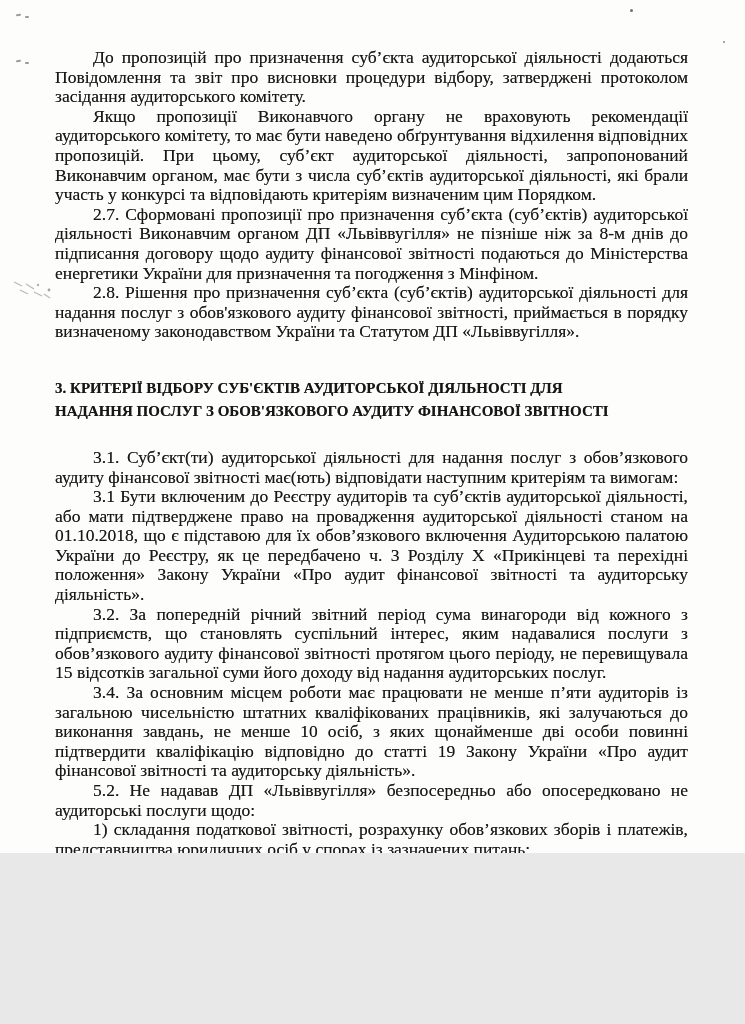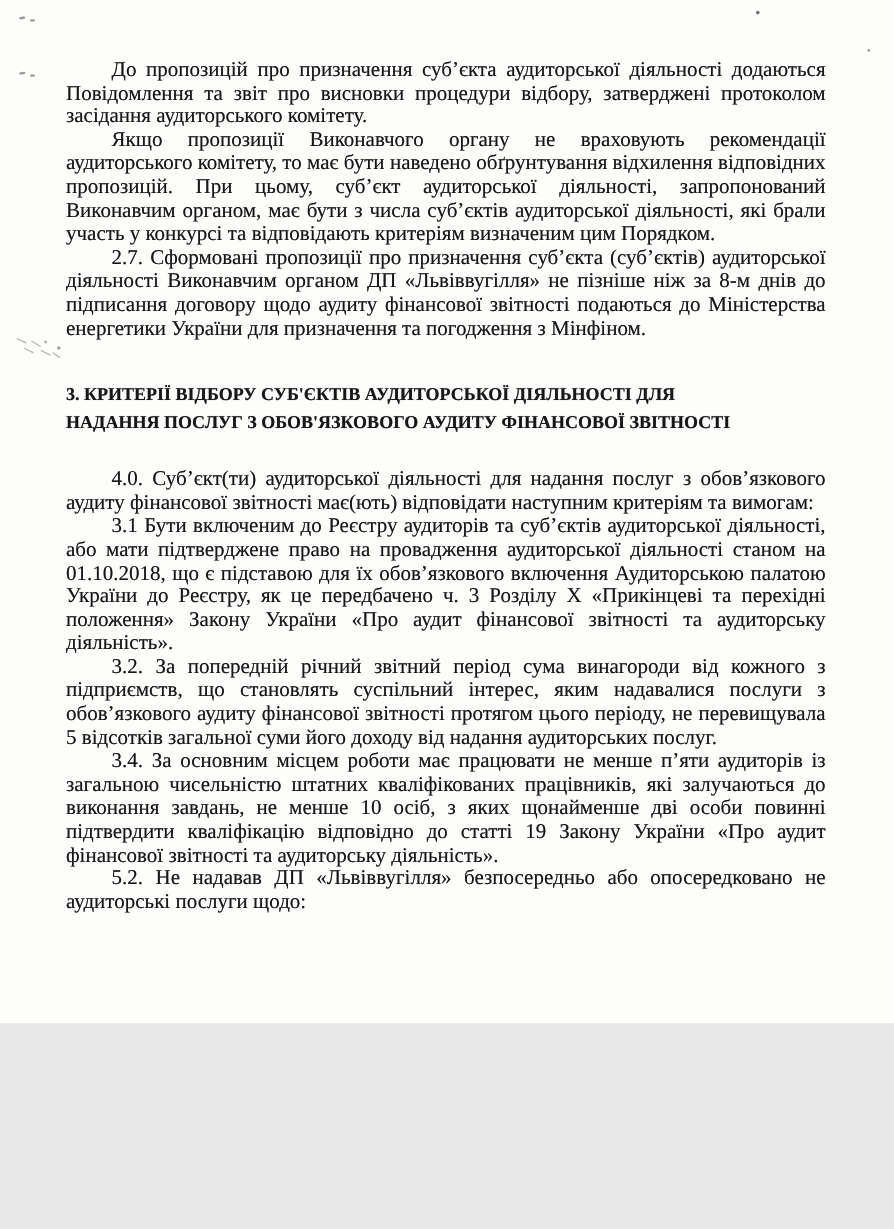--- a/index.html
+++ b/index.html
@@ -42,31 +42,33 @@
   .speck-line { background: #4c4c4c; border-radius: 1px; }
 </style>
 </head>
 <body>
 
 <div class="page">
 
   <p class="body-par">До пропозицій про призначення суб’єкта аудиторської діяльності додаються Повідомлення та звіт про висновки процедури відбору, затверджені протоколом засідання аудиторського комітету.</p>
   <p class="body-par">Якщо пропозиції Виконавчого органу не враховують рекомендації аудиторського комітету, то має бути наведено обґрунтування відхилення відповідних пропозицій. При цьому, суб’єкт аудиторської діяльності, запропонований Виконавчим органом, має бути з числа суб’єктів аудиторської діяльності, які брали участь у конкурсі та відповідають критеріям визначеним цим Порядком.</p>
   <p class="body-par">2.7. Сформовані пропозиції про призначення суб’єкта (суб’єктів) аудиторської діяльності Виконавчим органом ДП «Львіввугілля» не пізніше ніж за 8-м днів до підписання договору щодо аудиту фінансової звітності подаються до Міністерства енергетики України для призначення та погодження з Мінфіном.</p>
+  <p class="body-par">2.8. Рішення про призначення суб’єкта (суб’єктів) аудиторської діяльності для надання послуг з обов'язкового аудиту фінансової звітності, приймається в порядку визначеному законодавством України та Статутом ДП «Львіввугілля».</p>
 
   <h2 class="section-heading">
     <span>3. КРИТЕРІЇ ВІДБОРУ СУБ'ЄКТІВ АУДИТОРСЬКОЇ ДІЯЛЬНОСТІ ДЛЯ</span><br>
     <span>НАДАННЯ ПОСЛУГ З ОБОВ'ЯЗКОВОГО АУДИТУ ФІНАНСОВОЇ ЗВІТНОСТІ</span>
   </h2>
 
-  <p class="body-par">4.0. Суб’єкт(ти) аудиторської діяльності для надання послуг з обов’язкового аудиту фінансової звітності має(ють) відповідати наступним критеріям та вимогам:</p>
+  <p class="body-par">3.1. Суб’єкт(ти) аудиторської діяльності для надання послуг з обов’язкового аудиту фінансової звітності має(ють) відповідати наступним критеріям та вимогам:</p>
   <p class="body-par">3.1 Бути включеним до Реєстру аудиторів та суб’єктів аудиторської діяльності, або мати підтверджене право на провадження аудиторської діяльності станом на 01.10.2018, що є підставою для їх обов’язкового включення Аудиторською палатою України до Реєстру, як це передбачено ч. 3 Розділу Х «Прикінцеві та перехідні положення» Закону України «Про аудит фінансової звітності та аудиторську діяльність».</p>
-  <p class="body-par">3.2. За попередній річний звітний період сума винагороди від кожного з підприємств, що становлять суспільний інтерес, яким надавалися послуги з обов’язкового аудиту фінансової звітності протягом цього періоду, не перевищувала 5 відсотків загальної суми його доходу від надання аудиторських послуг.</p>
+  <p class="body-par">3.2. За попередній річний звітний період сума винагороди від кожного з підприємств, що становлять суспільний інтерес, яким надавалися послуги з обов’язкового аудиту фінансової звітності протягом цього періоду, не перевищувала 15 відсотків загальної суми його доходу від надання аудиторських послуг.</p>
   <p class="body-par">3.4. За основним місцем роботи має працювати не менше п’яти аудиторів із загальною чисельністю штатних кваліфікованих працівників, які залучаються до виконання завдань, не менше 10 осіб, з яких щонайменше дві особи повинні підтвердити кваліфікацію відповідно до статті 19 Закону України «Про аудит фінансової звітності та аудиторську діяльність».</p>
   <p class="body-par">5.2. Не надавав ДП «Львіввугілля» безпосередньо або опосередковано не аудиторські послуги щодо:</p>
+  <p class="body-par">1) складання податкової звітності, розрахунку обов’язкових зборів і платежів, представництва юридичних осіб у спорах із зазначених питань;</p>
 
   <div class="artifact dash" style="left:16px; top:14px; width:5px; transform:rotate(-8deg);"></div>
   <div class="artifact dash" style="left:25px; top:16px; width:4px;"></div>
   <div class="artifact dash" style="left:16px; top:60px; width:5px; transform:rotate(-6deg);"></div>
   <div class="artifact dash" style="left:25px; top:62px; width:4px;"></div>
 
   <div class="artifact dot" style="left:630px; top:9px; width:3px; height:3px; background:#6f6f6f;"></div>
   <div class="artifact dot" style="left:723px; top:41px; width:2px; height:2px; background:#8a8a8a;"></div>
 
   <svg class="artifact" style="left:4px; top:276px;" width="52" height="26" viewBox="0 0 52 26">

